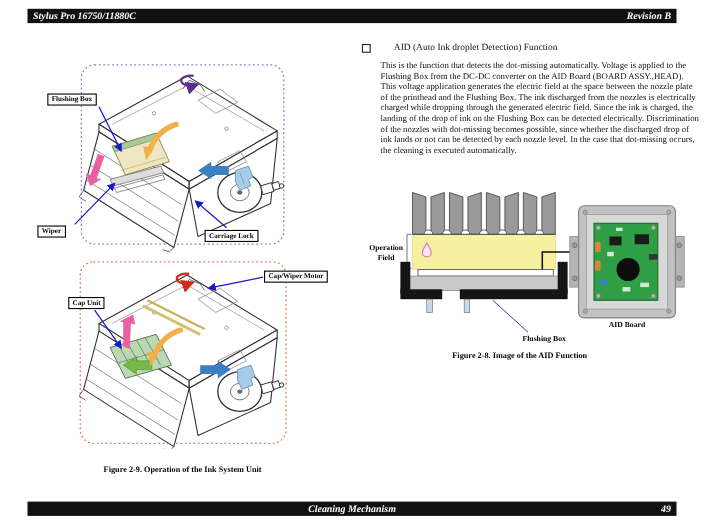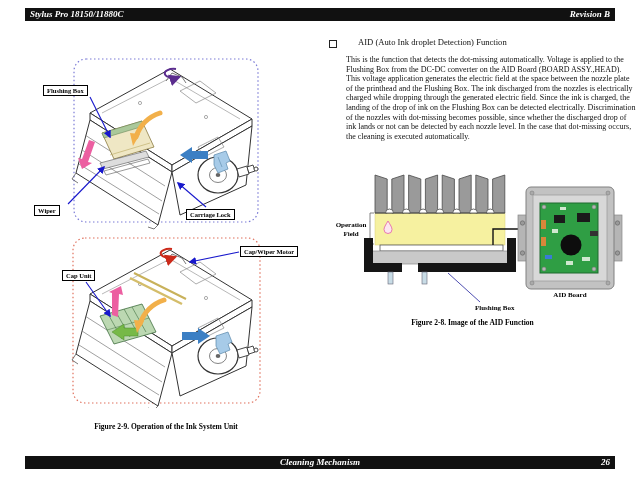--- a/index.html
+++ b/index.html
@@ -72,21 +72,21 @@
       <polygon points="207,114 217,111 219,119 209,122" fill="#fff" stroke-width="0.9"></polygon>
       <polygon points="217,112 223,110 225,116 219,118" fill="#fff" stroke-width="0.9"></polygon>
       <circle cx="226" cy="114" r="2" fill="#fff" stroke-width="0.9"></circle>
       <polyline points="46,118 42,124 48,128" stroke="#555" stroke-width="0.8"></polyline>
       <polyline points="128,170 124,174 118,172" stroke="#555" stroke-width="0.8"></polyline>
     </g>
   </defs>
 </svg>
 
 <div class="bar" style="top:8px">
-  <span class="l">Stylus Pro 18150/11880C</span>
+  <span class="l">Stylus Pro 16750/11880C</span>
   <span class="r">Revision B</span>
 </div>
 
 <div class="figwrap" style="left:30px;top:55px;width:250px;height:178px">
   <svg width="250" height="178">
     <rect x="44" y="4" width="184" height="163" rx="12" fill="none" stroke="#7b7bd6" stroke-width="1.2" stroke-dasharray="1.5,2.5"></rect>
     <use href="#machine-base"></use>
 
     <g>
       <polygon points="72,78 112,66 124,92 84,104" fill="#efe7c4" stroke="#8a7a40" stroke-width="0.8"></polygon>
@@ -239,14 +239,14 @@
   </svg>
   <div class="freelabel" style="left:3px;top:56px;width:36px">Operation Field</div>
   <div class="freelabel nowrap" style="left:145px;top:139px">Flushing Box</div>
   <div class="freelabel nowrap" style="left:195px;top:126px;width:90px">AID Board</div>
 </div>
 
 <div class="caption" style="left:330px;top:318px;width:285px">Figure 2-8.  Image of the AID Function</div>
 
 <div class="bar" style="top:456px">
   <span class="c">Cleaning Mechanism</span>
-  <span class="r">26</span>
+  <span class="r">49</span>
 </div>
 
 </body></html>

